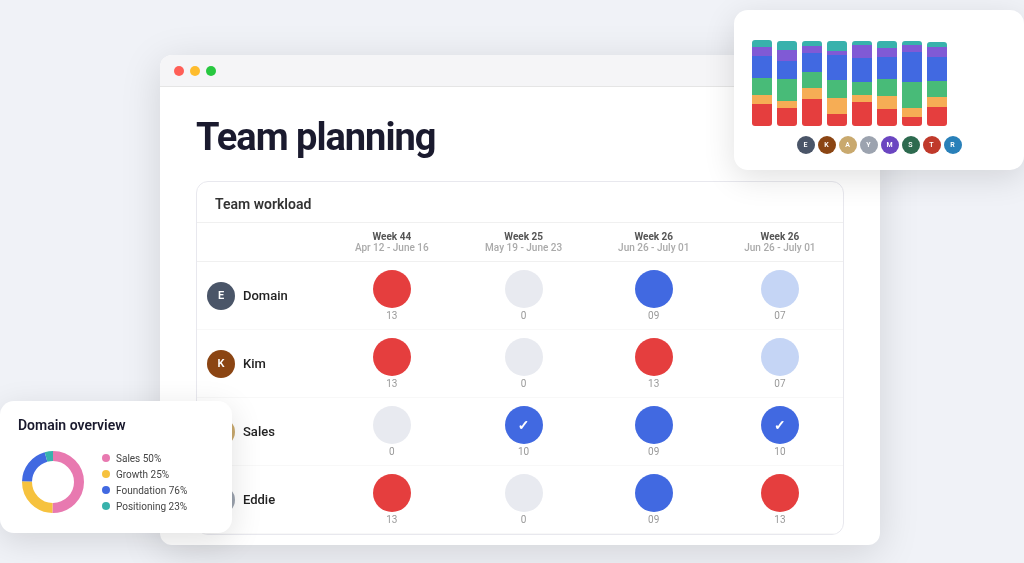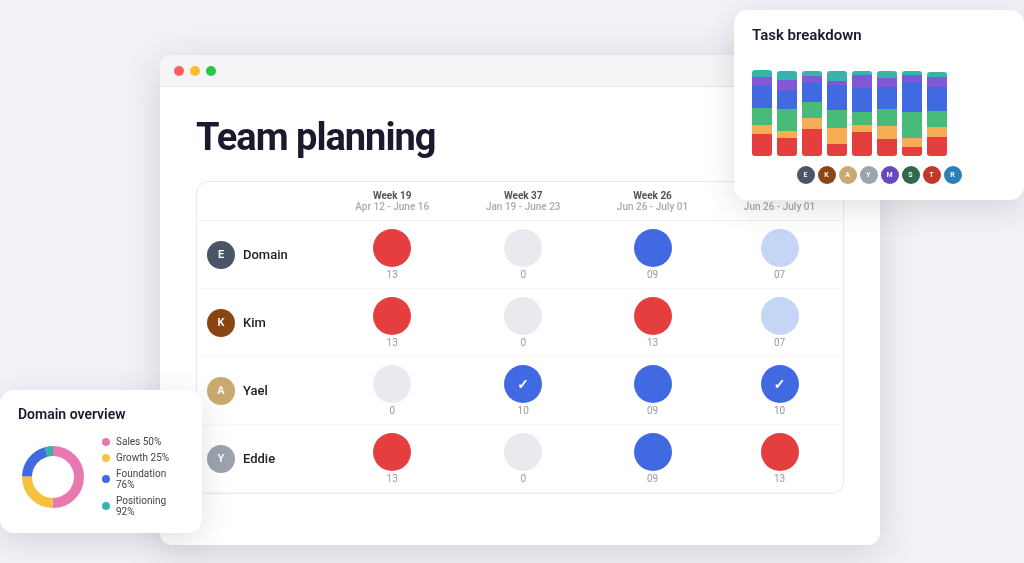--- a/index.html
+++ b/index.html
@@ -145,21 +145,21 @@
     .task-count {
       font-size: 10px;
       color: #999;
     }
 
     
     .domain-card {
       position: absolute;
       left: 0;
       bottom: 30px;
-      width: 202px;
+      width: 232px;
       background: #fff;
       border-radius: 14px;
       box-shadow: 0 8px 32px rgba(0,0,0,0.12);
       padding: 16px 18px;
     }
 
     .domain-title {
       font-size: 14px;
       font-weight: 600;
       color: #1a1a2e;
@@ -269,31 +269,32 @@
 <div class="browser-window">
   <div class="browser-titlebar">
     <div class="browser-dot" style="background:#ff5f57"></div>
     <div class="browser-dot" style="background:#febc2e"></div>
     <div class="browser-dot" style="background:#28c840"></div>
   </div>
   <div class="browser-content">
     <div class="page-title">Team planning</div>
 
     <div class="workload-card">
+      <div class="workload-header">Team workload</div>
       <table class="workload-table">
         <thead>
           <tr>
             <th></th>
             <th>
-              <span style="font-weight:700;color:#555">Week 19</span><br>
+              <span style="font-weight:700;color:#555">Week 44</span><br>
               <span style="color:#aaa">Apr 12 - June 16</span>
             </th>
             <th>
-              <span style="font-weight:700;color:#555">Week 37</span><br>
-              <span style="color:#aaa">Jan 19 - June 23</span>
+              <span style="font-weight:700;color:#555">Week 25</span><br>
+              <span style="color:#aaa">May 19 - June 23</span>
             </th>
             <th>
               <span style="font-weight:700;color:#555">Week 26</span><br>
               <span style="color:#aaa">Jun 26 - July 01</span>
             </th>
             <th>
               <span style="font-weight:700;color:#555">Week 26</span><br>
               <span style="color:#aaa">Jun 26 - July 01</span>
             </th>
           </tr>
@@ -344,21 +345,21 @@
               </td>
               <td>
                 <div class="task-circle light-blue"></div>
                 <div class="task-count">07</div>
               </td>
             </tr>
             <tr>
               <td>
     <div class="person-cell">
       <div class="avatar" style="background:#c9a96e">A</div>
-      <span>Yael</span>
+      <span>Sales</span>
     </div>
               </td>
               <td>
                 <div class="task-circle light-gray"></div>
                 <div class="task-count">0</div>
               </td>
               <td>
                 <div class="task-circle blue-check"></div>
                 <div class="task-count">10</div>
               </td>
@@ -423,28 +424,27 @@
         <div class="legend-item">
     <div class="legend-dot" style="background:#f6c23e"></div>
     <span>Growth 25%</span>
         </div>
         <div class="legend-item">
     <div class="legend-dot" style="background:#4169e1"></div>
     <span>Foundation 76%</span>
         </div>
         <div class="legend-item">
     <div class="legend-dot" style="background:#38b2ac"></div>
-    <span>Positioning 92%</span>
+    <span>Positioning 23%</span>
         </div>
       </div>
   </div>
 </div>
 
 <div class="breakdown-card">
-  <div class="breakdown-title">Task breakdown</div>
   <div class="breakdown-chart" id="breakdown-chart">
   <div class="week-col">
         <div class="stacked-bar">
           <div class="seg-red" style="height: 22px; width: 20px;"></div>
           <div class="seg-orange" style="height: 9px; width: 20px;"></div>
           <div class="seg-green" style="height: 17px; width: 20px;"></div>
           <div class="seg-blue" style="height: 22px; width: 20px;"></div>
           <div class="seg-purple" style="height: 9px; width: 20px;"></div>
           <div class="seg-teal" style="height: 7px; width: 20px;"></div>
         </div>

